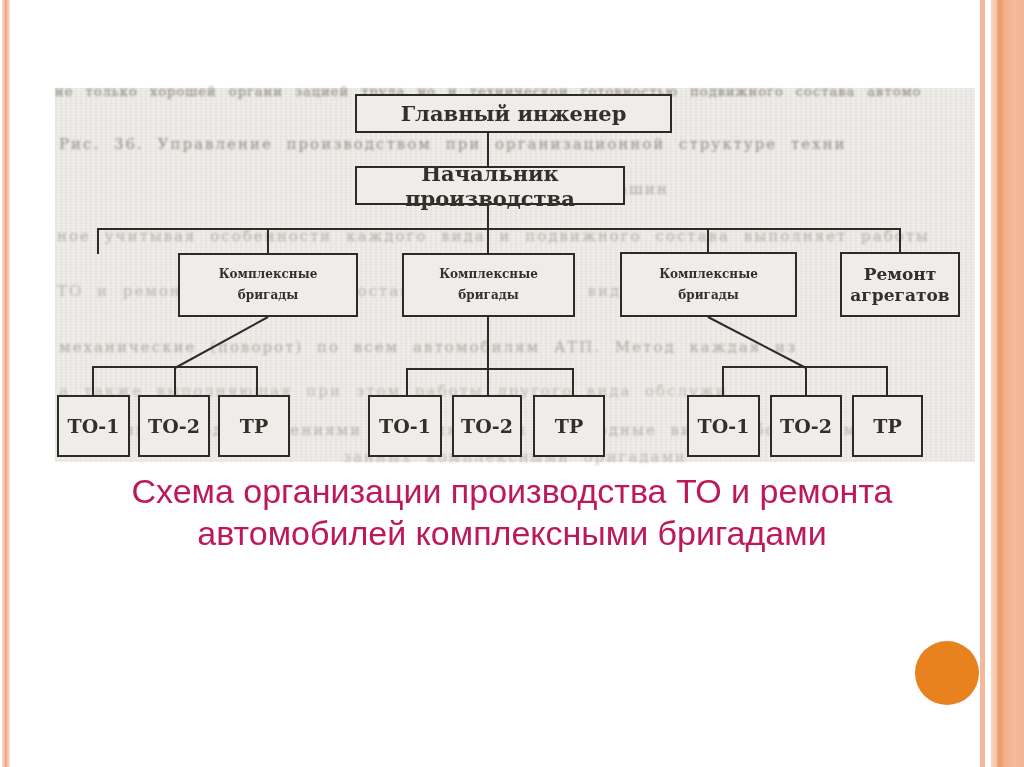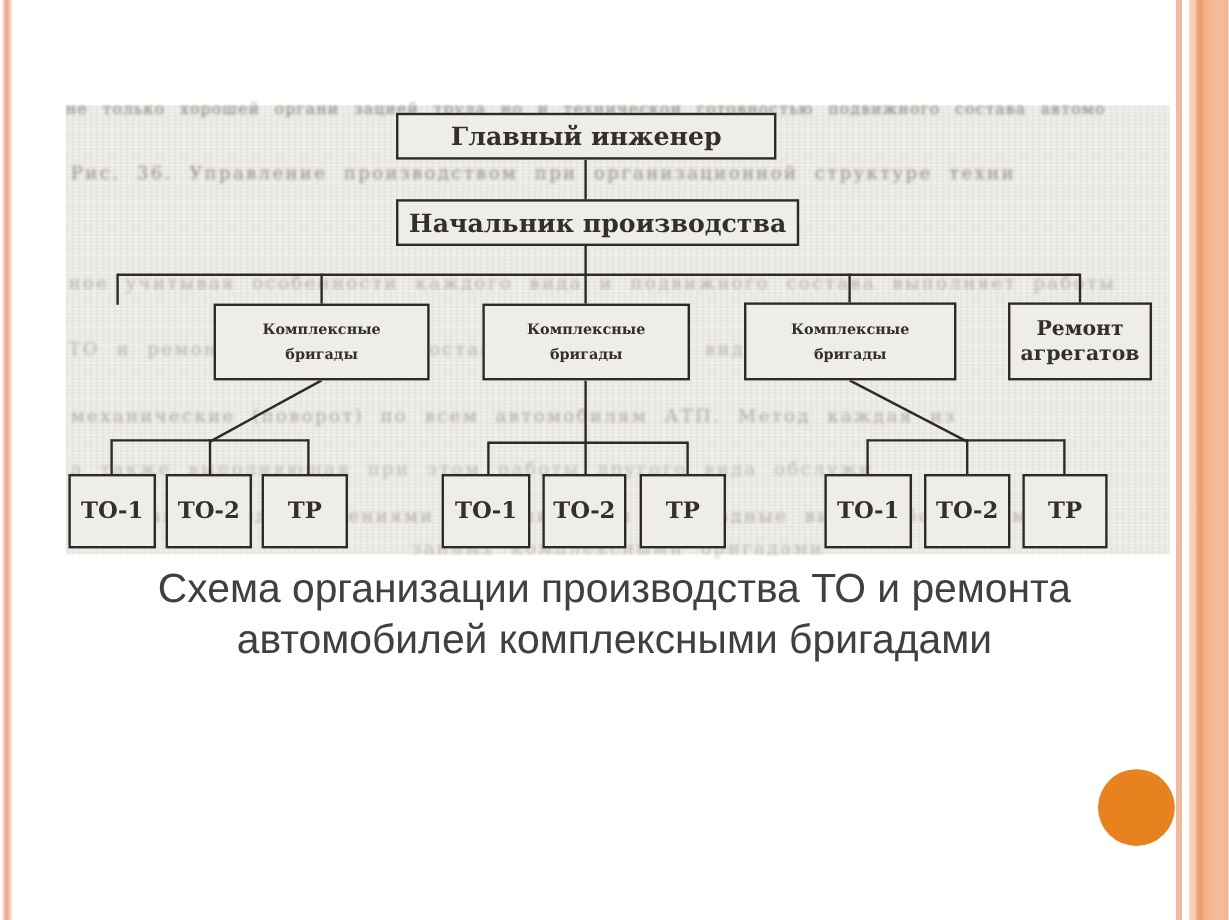--- a/index.html
+++ b/index.html
@@ -19,28 +19,28 @@
     background-color:#ECEAE6;
     background-image:repeating-linear-gradient(0deg,rgba(255,255,255,.22) 0 1px,transparent 1px 3px),
                      repeating-linear-gradient(90deg,rgba(120,115,108,.05) 0 2px,transparent 2px 5px);}
   .ghost{position:absolute;white-space:nowrap;overflow:hidden;
     font-family:"DejaVu Serif",serif;font-size:15px;color:#827d76;
     letter-spacing:2px;word-spacing:7px;filter:blur(1.2px);}
   .scan svg{position:absolute;left:0;top:0;}
   .node{position:absolute;box-sizing:border-box;border:2px solid #2E2B27;background:#EFEDE9;
     display:flex;flex-direction:column;align-items:center;justify-content:center;text-align:center;
     font-family:"DejaVu Serif",serif;font-weight:700;color:#332F2B;}
-  .f-top{font-size:21px;}
+  .f-top{font-size:21px;margin-left:25px;}
   .f-kb{font-size:12px;line-height:21px;}
   .f-sm{font-size:19px;}
   .f-rem{font-size:17px;line-height:21px;text-align:right;}
 
   
   .caption{position:absolute;left:0;top:470px;width:1024px;text-align:center;
-    font-family:"Liberation Sans",sans-serif;font-size:34px;line-height:42px;color:#404040;}
+    font-family:"Liberation Sans",sans-serif;font-size:34px;line-height:42px;color:#be185d;}
 </style>
 </head>
 <body>
 
 <div class="slide">
 
   <div class="left-stripe"></div>
   <div class="right-stripe-thin"></div>
   <div class="right-band"></div>
   <div class="circle" style="background:#E8821E;"></div>
@@ -83,21 +83,21 @@
         <line x1="653" y1="229" x2="751" y2="280"></line>
         <line x1="668" y1="279" x2="832" y2="279"></line>
         <line x1="668" y1="278" x2="668" y2="308"></line>
         <line x1="751" y1="278" x2="751" y2="308"></line>
         <line x1="832" y1="278" x2="832" y2="308"></line>
       </g>
     </svg>
 
     <div class="node f-top" style="left:275px;top:6px;width:317px;height:39px;">Главный инженер</div>
 
-    <div class="node f-top" style="left:275px;top:78px;width:336px;height:39px;">Начальник производства</div>
+    <div class="node f-top" style="left:275px;top:78px;width:270px;height:39px;">Начальник производства</div>
 
 
     <div class="node f-kb" style="left:123px;top:165px;width:180px;height:64px;">
       <span>Комплексные</span>
       <span>бригады</span>
     </div>
 
     <div class="node f-kb" style="left:347px;top:165px;width:173px;height:64px;">
       <span>Комплексные</span>
       <span>бригады</span>

